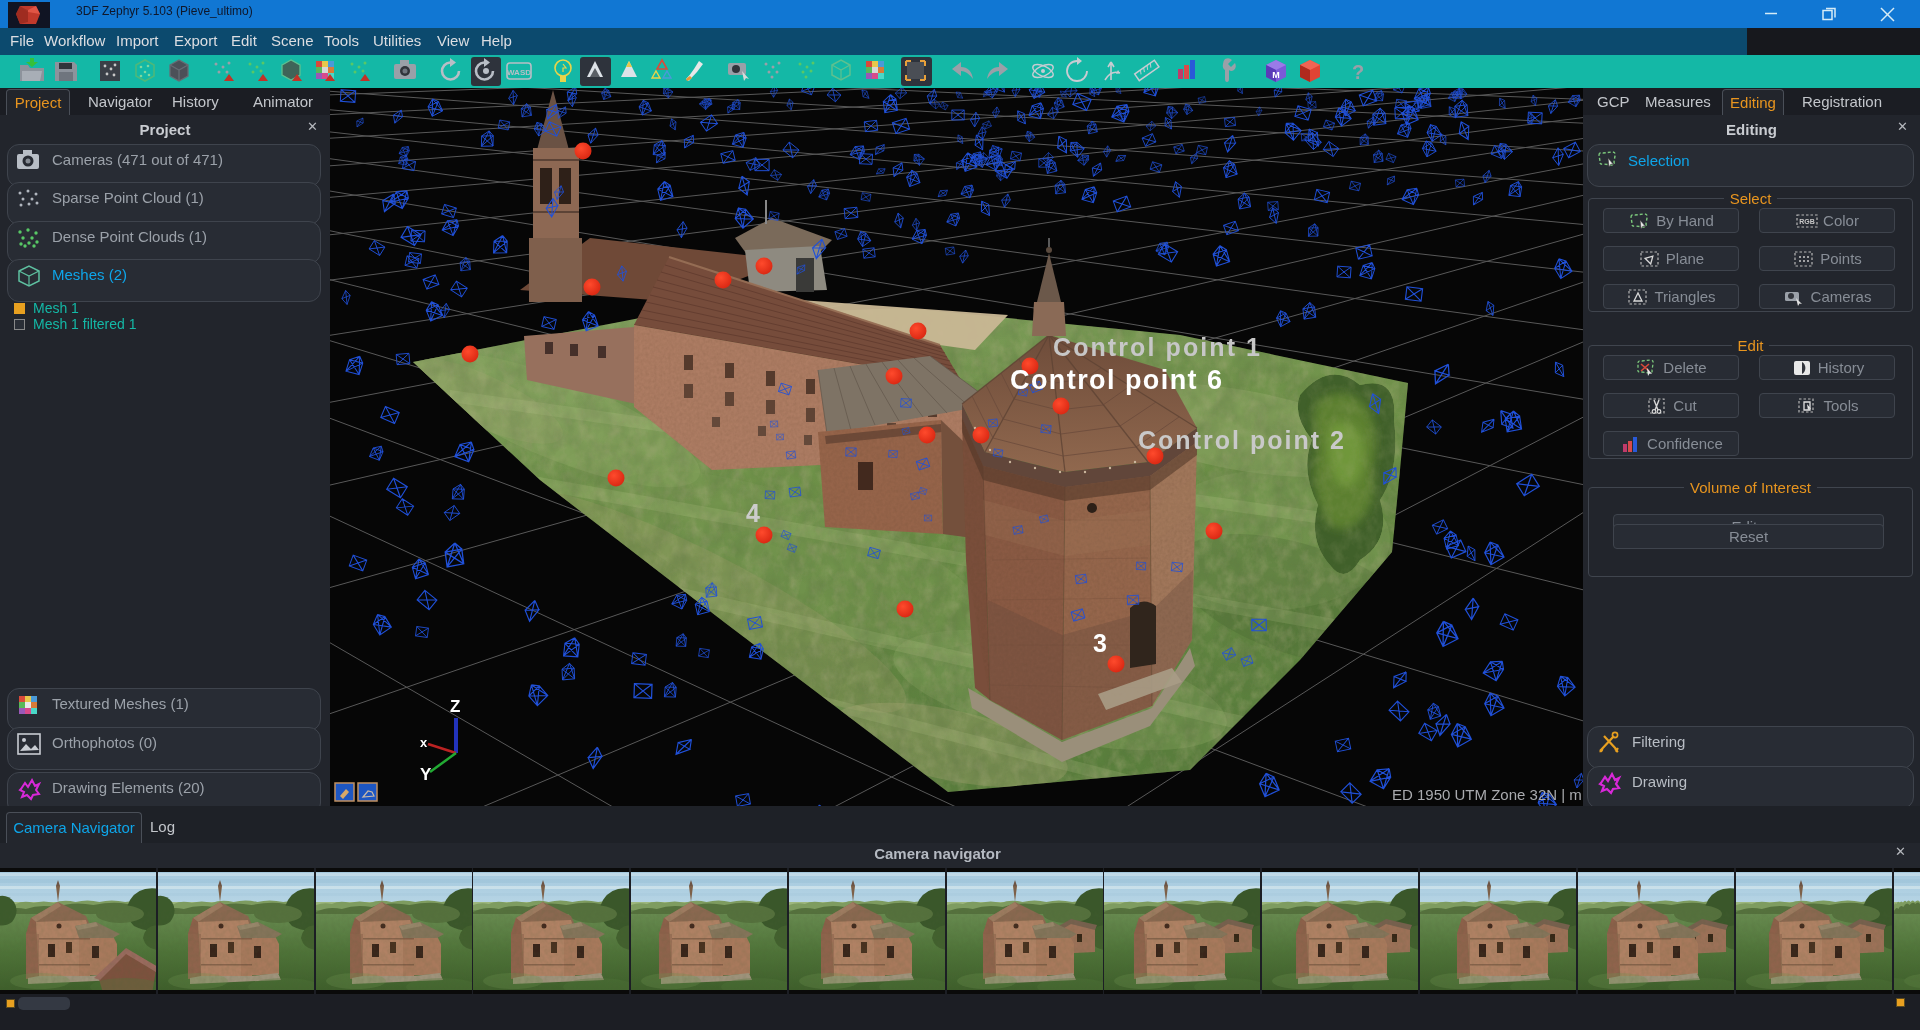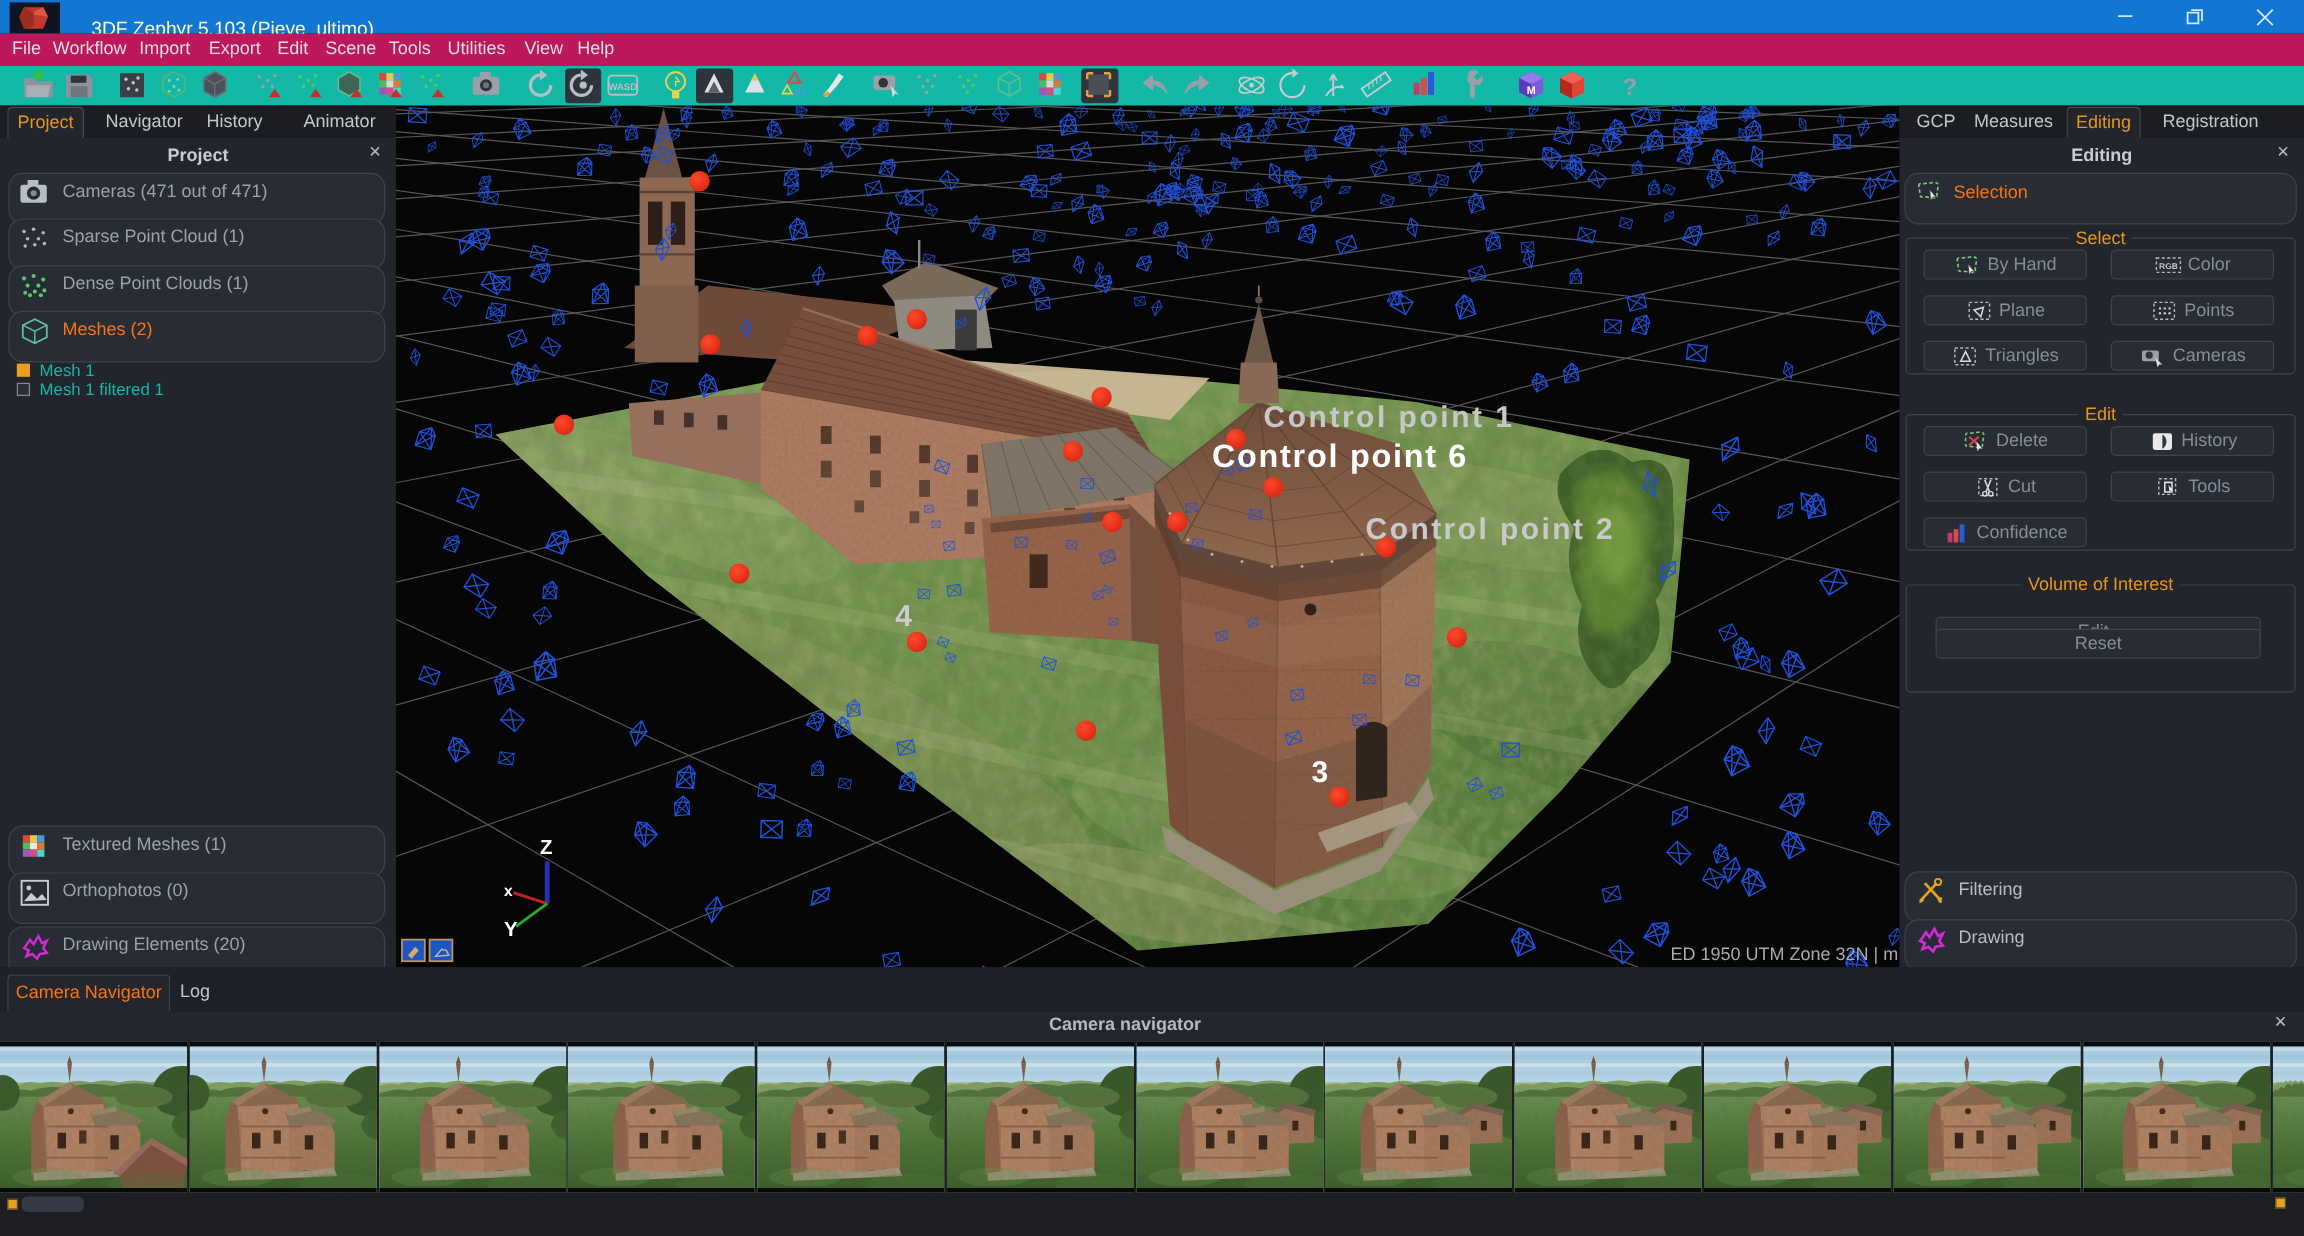--- a/index.html
+++ b/index.html
@@ -1,33 +1,33 @@
 <!DOCTYPE html>
 <html><head><meta charset="utf-8"><style>*{margin:0;padding:0;box-sizing:border-box}
 body{width:1920px;height:1030px;overflow:hidden;background:#17181d;font-family:"Liberation Sans",sans-serif;position:relative}
 .titlebar{position:absolute;left:0;top:0;width:1920px;height:28px;background:#1177d3}
-.ttext{position:absolute;left:76px;top:16px;font-size:16px;color:#fef9c3}
+.ttext{position:absolute;left:76px;top:4px;font-size:12px;color:#0f172a}
 .winbtns{position:absolute;right:0;top:0;width:160px;height:28px}
-.menubar{position:absolute;left:0;top:28px;width:1920px;height:27px;background:#be185d}
+.menubar{position:absolute;left:0;top:28px;width:1747px;height:27px;background:#0c4a6e}
 .menubar span{position:absolute;top:4px;font-size:15px;color:#dcdee2}
 .toolbar{position:absolute;left:0;top:55px;width:1920px;height:33px;background:#14b8a6}
 .lpanel{position:absolute;left:0;top:88px;width:330px;height:718px;background:#22252c}
 .rpanel{position:absolute;left:1583px;top:88px;width:337px;height:718px;background:#22252c}
 .ptabs{position:absolute;top:0;left:0;right:0;height:27px;background:#1b1d23}
 .ptab{position:absolute;top:1px;height:26px;background:#22252c;border:1px solid #4a4f58;border-bottom:none;border-radius:4px 4px 0 0;text-align:center;font-size:15px;padding-top:4px}
 .ptab.sel{color:#e8951f}
 .ptablbl{position:absolute;top:5px;font-size:15px;color:#c3c6cb}
 .phead{position:absolute;top:27px;left:0;right:0;height:24px;text-align:center;color:#c9ccd1;font-size:15px;padding-top:6px}
 .phead .x{position:absolute;right:12px;top:4px}
 .x{color:#b6b9be;font-size:13px}
 .pbtn{position:absolute;left:7px;right:9px;height:43px;background:#282c34;border:1px solid #3f444d;border-radius:12px}
 .pic{position:absolute;left:8px;top:4px}
 .plbl{position:absolute;left:44px;top:6px;font-size:15px;color:#9ba1a9}
 .plbl2{position:absolute;left:44px;top:6px;font-size:15px;color:#b8bdc4}
-.org{color:#f97316}
+.org{color:#0ea5e9}
 .mitem{position:absolute;left:14px;font-size:14px;color:#14b8a6;height:15px}
 .sw{display:inline-block;width:11px;height:11px;margin-right:8px;vertical-align:-1px}
 .grp{position:absolute;left:5px;right:7px;border:1px solid #40454e;border-radius:4px;background:transparent}
 .grp legend{margin:0 auto;padding:0 6px;color:#e8951f;font-size:15px}
 .sbtn{position:absolute;width:136px;height:25px;background:#282c34;border:1px solid #3f444d;border-radius:4px;text-align:center;color:#878d96;font-size:15px;display:flex;align-items:center;justify-content:center;gap:4px}
 .sbtn svg{flex:0 0 auto}
 .sbtn.wide{width:271px}
 .navtabs{position:absolute;left:0;top:806px;width:1920px;height:37px;background:#1e2127}
 .ntab{position:absolute;left:6px;top:6px;width:136px;height:31px;background:#23262d;border:1px solid #4a4f58;border-bottom:none;border-radius:4px 4px 0 0;text-align:center;font-size:15px;padding-top:6px}
 .ntab2{position:absolute;left:150px;top:12px;font-size:15px;color:#c3c6cb}

